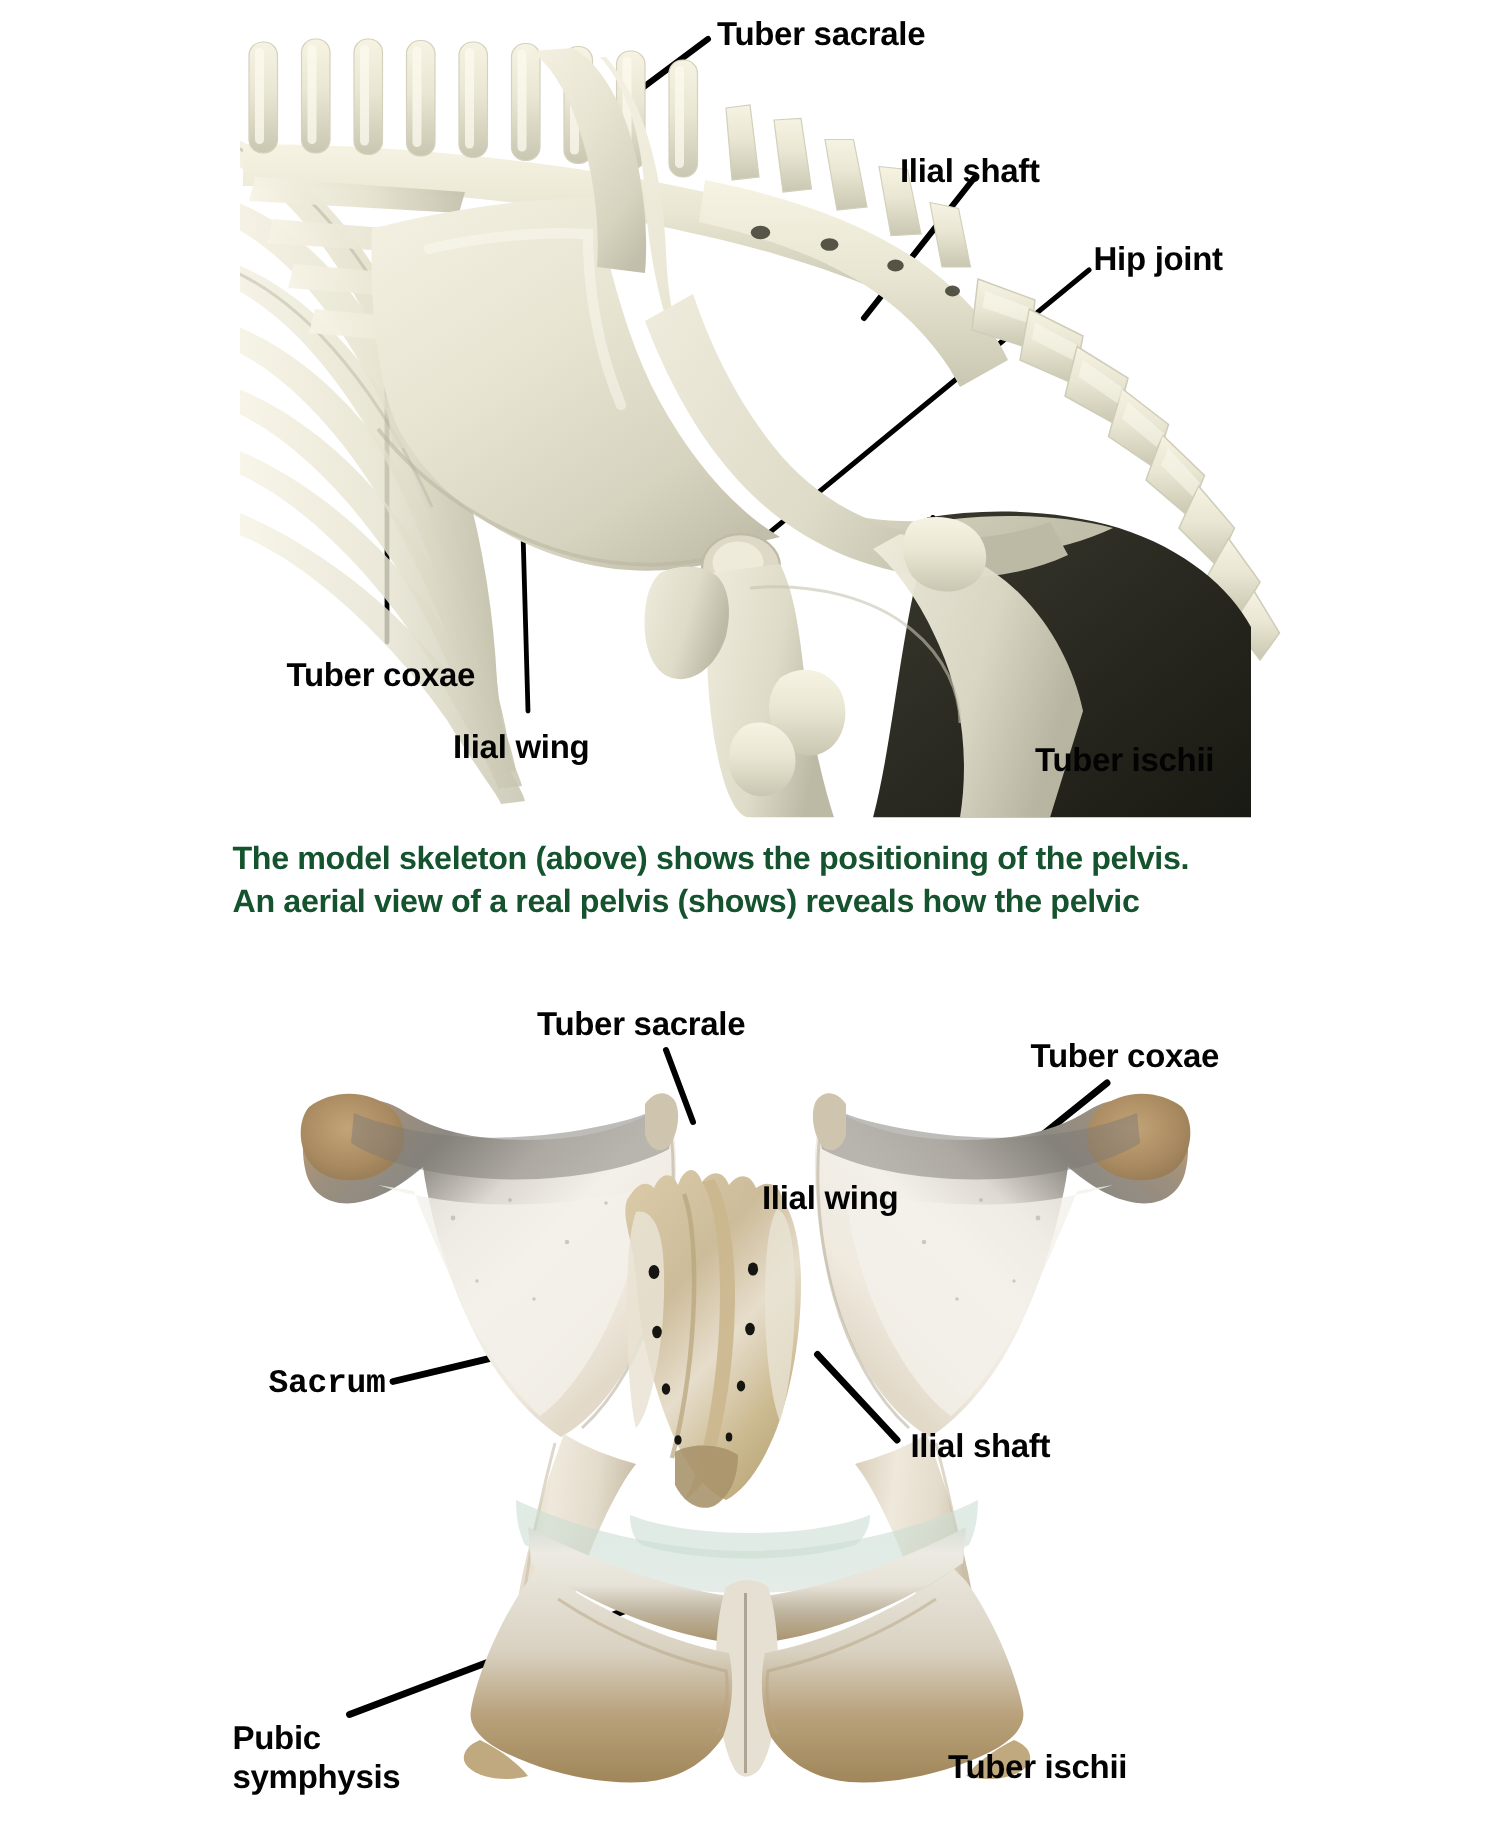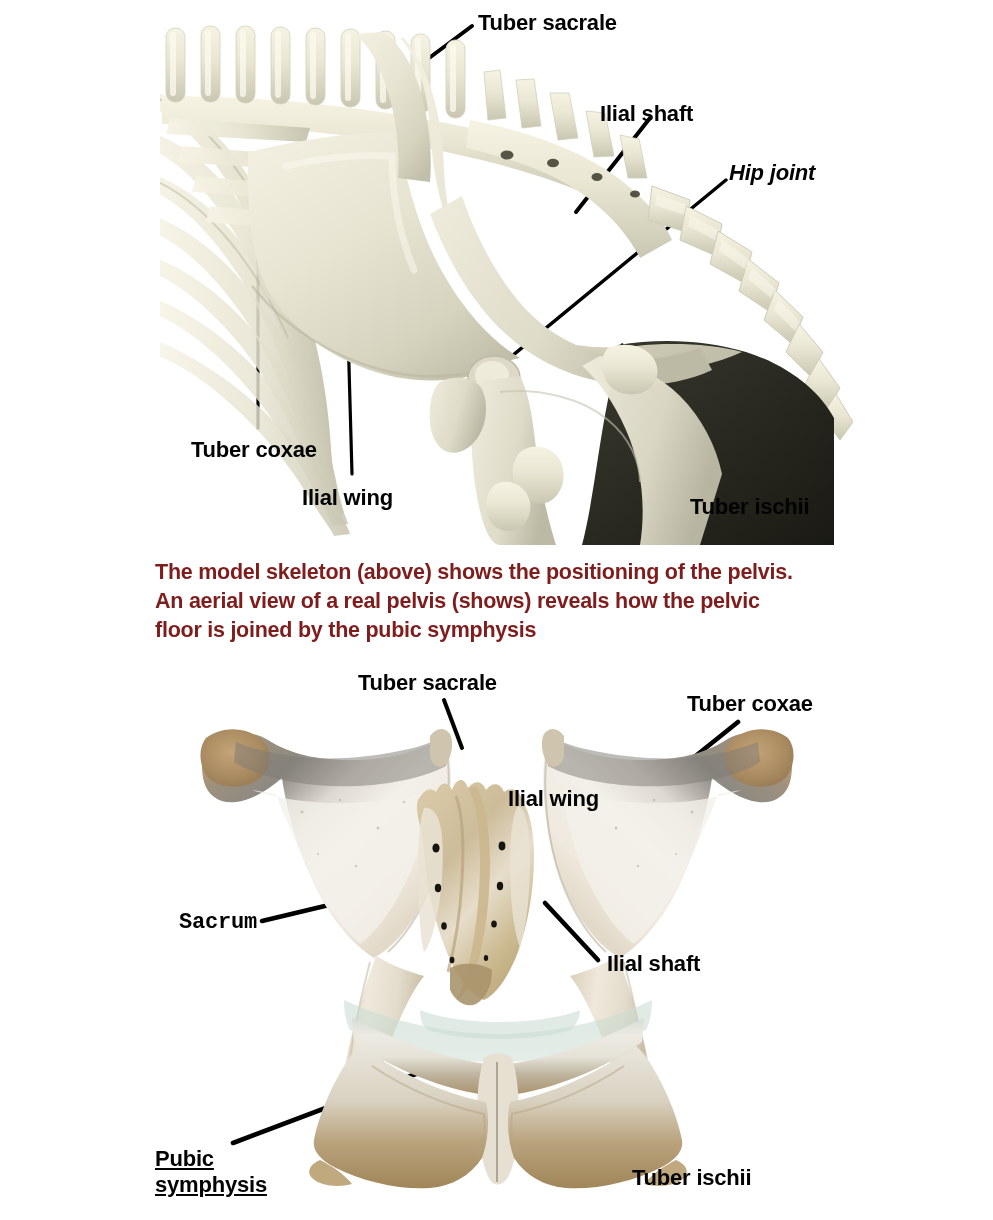--- a/index.html
+++ b/index.html
@@ -14,31 +14,31 @@
   .lbl{
     position:absolute;
     font-family:"Liberation Sans",sans-serif;
     font-weight:bold;
     color:#030303;
     font-size:22px;
     line-height:1.18;
     letter-spacing:-0.2px;
     white-space:nowrap;
   }
-  .lbl.two{white-space:normal;text-decoration:underline;}
+  .lbl.two{white-space:normal;}
 
   
   .caption{
     position:absolute;
     left:155px;top:558px;width:700px;
     font-family:"Liberation Sans",sans-serif;
     font-weight:bold;
     font-size:21.5px;
     line-height:1.36;
-    color:#7f1d1d;
+    color:#14532d;
     letter-spacing:-0.25px;
   }
 
   
   svg.art{position:absolute;display:block;}
   #top-art{left:0;top:0;}
   #bot-art{left:0;top:0;}
   #leader-lines{left:0;top:0;pointer-events:none;}
 </style>
 </head>
@@ -396,30 +396,29 @@
       <line x1="598" y1="960" x2="545" y2="903" stroke-width="4.6"></line>
       <line x1="233" y1="1143" x2="445" y2="1063" stroke-width="4.6"></line>
       <line x1="625" y1="1176" x2="568" y2="1176" stroke-width="4.6"></line>
     </g>
   </svg>
 
   
   
   <div class="lbl" style="left:478px;top:10px;">Tuber sacrale</div>
   <div class="lbl" style="left:600px;top:101px;">Ilial shaft</div>
-  <div class="lbl" style="left:729px;top:160px;font-style:italic;">Hip joint</div>
+  <div class="lbl" style="left:729px;top:160px;">Hip joint</div>
   <div class="lbl" style="left:191px;top:437px;">Tuber coxae</div>
   <div class="lbl" style="left:302px;top:485px;">Ilial wing</div>
   <div class="lbl" style="left:690px;top:494px;">Tuber ischii</div>
 
   
   <div class="caption">
     <div>The model skeleton (above) shows the positioning of the pelvis.</div>
     <div>An aerial view of a real pelvis (shows) reveals how the pelvic</div>
-    <div>floor is joined by the pubic symphysis</div>
   </div>
 
   
   <div class="lbl" style="left:358px;top:670px;">Tuber sacrale</div>
   <div class="lbl" style="left:687px;top:691px;">Tuber coxae</div>
   <div class="lbl" style="left:508px;top:786px;">Ilial wing</div>
   <div class="lbl" style="left:179px;top:910px;font-family:Liberation Mono, monospace;">Sacrum</div>
   <div class="lbl" style="left:607px;top:951px;">Ilial shaft</div>
   <div class="lbl two" style="left:155px;top:1146px;width:180px;">
     <div>Pubic</div>

